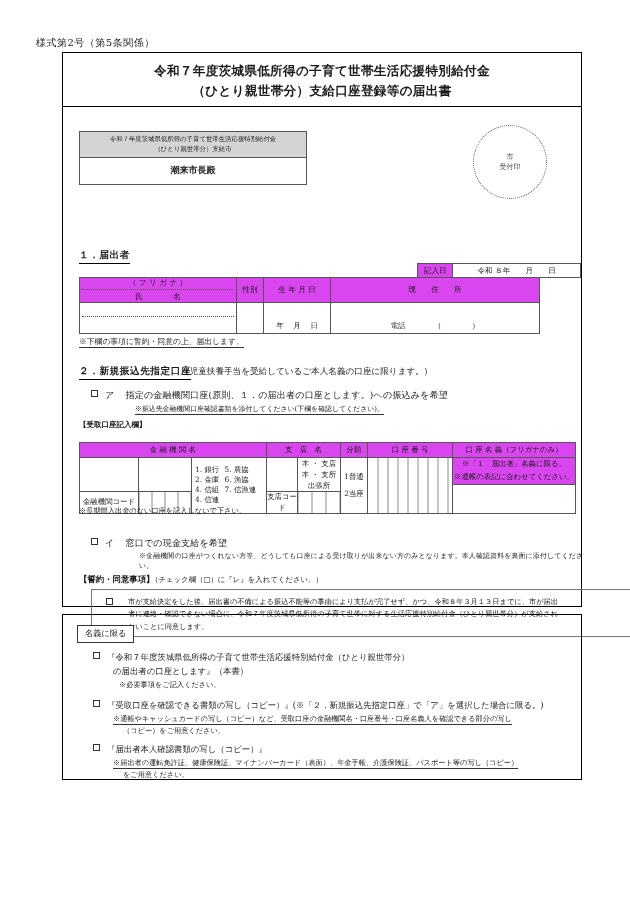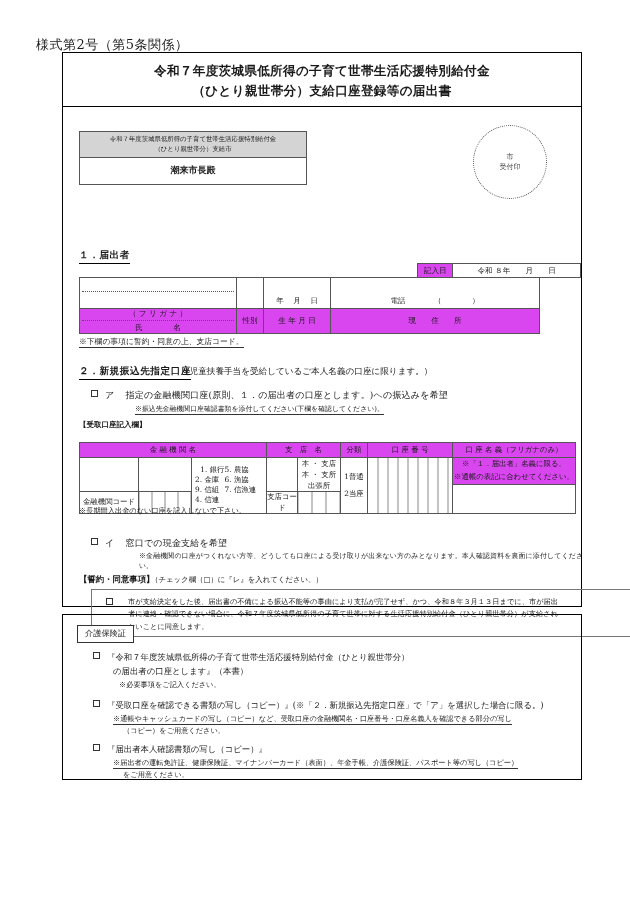--- a/index.html
+++ b/index.html
@@ -9,21 +9,21 @@
     font-family:"DejaVu Serif","Liberation Serif",serif;
     color:#1a1a1a;
     position:relative;
     overflow:hidden;
   }
   .page{position:absolute;left:0;top:0;width:630px;height:902px;}
 
   
   .form-no{
     position:absolute;left:36px;top:36px;
-    font-size:13px;letter-spacing:.5px;
+    font-size:10px;letter-spacing:.5px;
   }
   .outer-box{
     position:absolute;left:62px;top:52px;width:520px;height:555px;
     border:1.1px solid #000;box-sizing:border-box;
   }
   .submit-box{
     position:absolute;left:62px;top:614px;width:520px;height:166px;
     border:1.1px solid #000;box-sizing:border-box;
   }
 
@@ -155,51 +155,51 @@
           <tr>
         <td class="gray" style="width:44px;height:13px;">記入日</td>
         <td style="width:164px;">令和 ８年　　月　　日</td>
       </tr>
     </tbody>
       </table>
 
     <table class="tbl t-applicant">
       <tbody>
           <tr>
+        <td class="gray" style="width:152px;height:24px;padding:0 2px;">
+          <div style="border-bottom:1px dotted #555;padding-bottom:1px;">（ フ リ ガ ナ ）</div>
+          <div style="padding-top:2px;">氏　　　　名</div>
+        </td>
+        <td class="gray" style="width:26px;">性別</td>
+        <td class="gray" style="width:66px;">生 年 月 日</td>
+        <td class="gray" style="width:208px;">現　　住　　所</td>
+      </tr>
+      <tr>
         <td style="height:30px;padding:0 2px;">
           <div style="height:12px;border-bottom:1px dotted #555;"></div>
           <div style="height:16px;"></div>
         </td>
         <td>&nbsp;</td>
         <td style="vertical-align:bottom;">
           <div style="font-size:7.4px;padding-bottom:2px;">年　 月　 日</div>
         </td>
         <td style="vertical-align:bottom;">
           <div style="font-size:7.4px;padding-bottom:2px;">
             <span>電話</span>
             <span style="display:inline-block;width:24px;"></span>
             <span>（</span>
             <span style="display:inline-block;width:26px;"></span>
             <span>）</span>
           </div>
         </td>
       </tr>
-      <tr>
-        <td class="gray" style="width:152px;height:24px;padding:0 2px;">
-          <div style="border-bottom:1px dotted #555;padding-bottom:1px;">（ フ リ ガ ナ ）</div>
-          <div style="padding-top:2px;">氏　　　　名</div>
-        </td>
-        <td class="gray" style="width:26px;">性別</td>
-        <td class="gray" style="width:66px;">生 年 月 日</td>
-        <td class="gray" style="width:208px;">現　　住　　所</td>
-      </tr>
     </tbody>
       </table>
 
-    <div class="under-note" style="left:16px;top:283px;">※下欄の事項に誓約・同意の上、支店コード。</div>
+    <div class="under-note" style="left:16px;top:283px;">※下欄の事項に誓約・同意の上、届出します。</div>
 
     <div class="sec-head" style="left:16px;top:312px;">２．新規振込先指定口座</div>
     <div class="sec-note" style="left:118px;top:313px;">（児童扶養手当を受給しているご本人名義の口座に限ります。）</div>
 
     <div class="opt" style="left:28px;top:336px;">
       <span class="cb"></span><span>ア</span>
       <span style="display:inline-block;width:8px;"></span><span>指定の金融機関口座(原則、１．の届出者の口座とします。)への振込みを希望</span>
     </div>
     <div class="opt-sub u" style="left:52px;top:351px;">※振込先金融機関口座確認書類を添付してください(下欄を確認してください)。</div>
 
@@ -214,29 +214,29 @@
         <td class="gray" style="width:84px;">口 座 番 号</td>
         <td class="gray" style="width:122px;">口 座 名 義（フリガナのみ）</td>
       </tr>
       <tr>
         <td rowspan="2" style="width:58px;height:12px;">&nbsp;</td>
         <td rowspan="2" style="width:52px;" class="dotcol">&nbsp;</td>
         <td rowspan="3" class="tiny5" style="width:68px;text-align:left;padding:2px 3px;">
           <table style="border:none;width:100%;">
             <tbody>
                   <tr>
-              <td style="border:none;text-align:right;padding:0;" class="tiny5">1. 銀行</td>
+              <td style="border:none;text-align:left;padding:0;" class="tiny5">1. 銀行</td>
               <td style="border:none;text-align:left;padding:0;" class="tiny5">5. 農協</td>
             </tr>
             <tr>
               <td style="border:none;text-align:left;padding:0;" class="tiny5">2. 金庫</td>
               <td style="border:none;text-align:left;padding:0;" class="tiny5">6. 漁協</td>
             </tr>
             <tr>
-              <td style="border:none;text-align:left;padding:0;" class="tiny5">9. 信組</td>
+              <td style="border:none;text-align:left;padding:0;" class="tiny5">4. 信組</td>
               <td style="border:none;text-align:left;padding:0;" class="tiny5">7. 信漁連</td>
             </tr>
             <tr>
               <td style="border:none;text-align:left;padding:0;" class="tiny5">4. 信連</td>
               <td style="border:none;padding:0;"></td>
             </tr>
           </tbody>
               </table>
         </td>
         <td rowspan="2" style="width:30px;">&nbsp;</td>
@@ -282,21 +282,21 @@
     <div class="sec-note" style="left:88px;top:522px;font-size:7.4px;">（チェック欄（□）に『レ』を入れてください。）</div>
 
     <div class="consent-box">
       <span class="cb consent-cb"></span>
       <div class="consent-txt">市が支給決定をした後、届出書の不備による振込不能等の事由により支払が完了せず、かつ、令和８年３月１３日までに、市が届出者に連絡・確認できない場合に、令和７年度茨城県低所得の子育て世帯に対する生活応援特別給付金（ひとり親世帯分）が支給されないことに同意します。</div>
     </div>
 
   </div>
 
   <div class="submit-box">
-    <div class="tag">介護保険証</div>
+    <div class="tag">名義に限る</div>
 
     <div class="doc" style="left:30px;top:36px;">
       <span class="cb"></span><span>『令和７年度茨城県低所得の子育て世帯生活応援特別給付金（ひとり親世帯分）</span>
     </div>
     <div class="doc" style="left:50px;top:50px;">の届出者の口座とします』（本書）</div>
     <div class="doc-sub" style="left:56px;top:64px;">※必要事項をご記入ください。</div>
 
     <div class="doc" style="left:30px;top:84px;">
       <span class="cb"></span><span>『受取口座を確認できる書類の写し（コピー）』(※「２．新規振込先指定口座」で「ア」を選択した場合に限る。)</span>
     </div>

